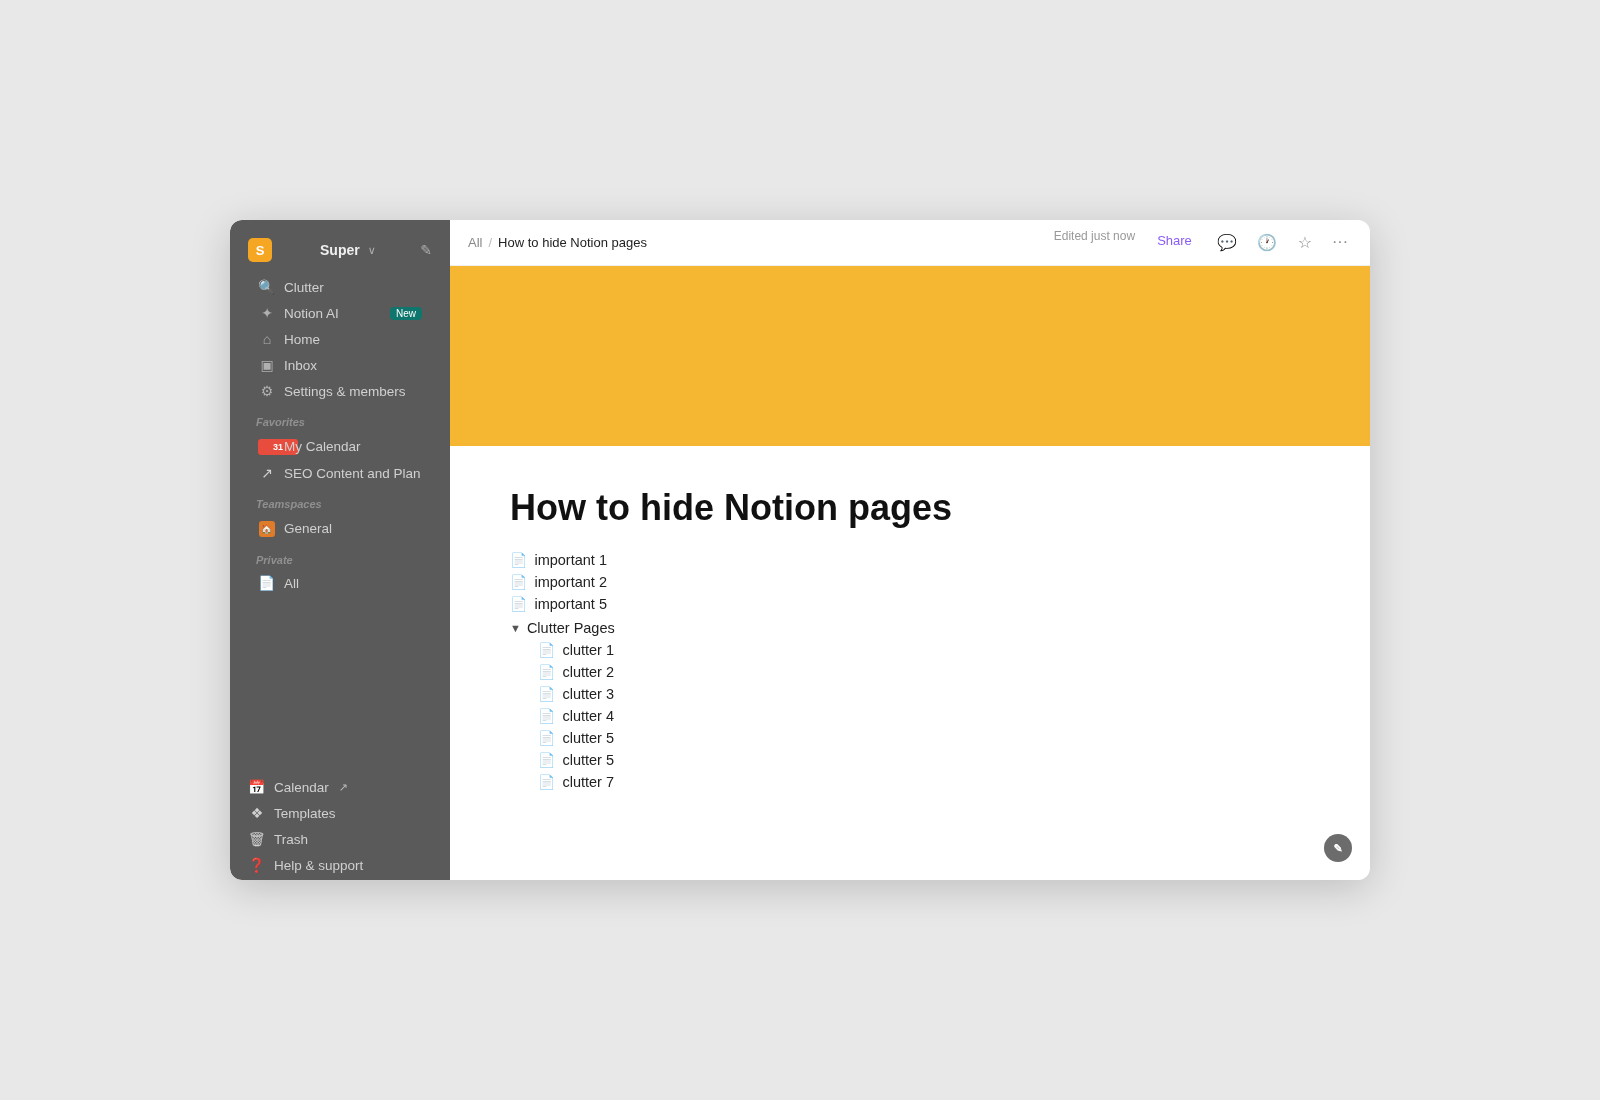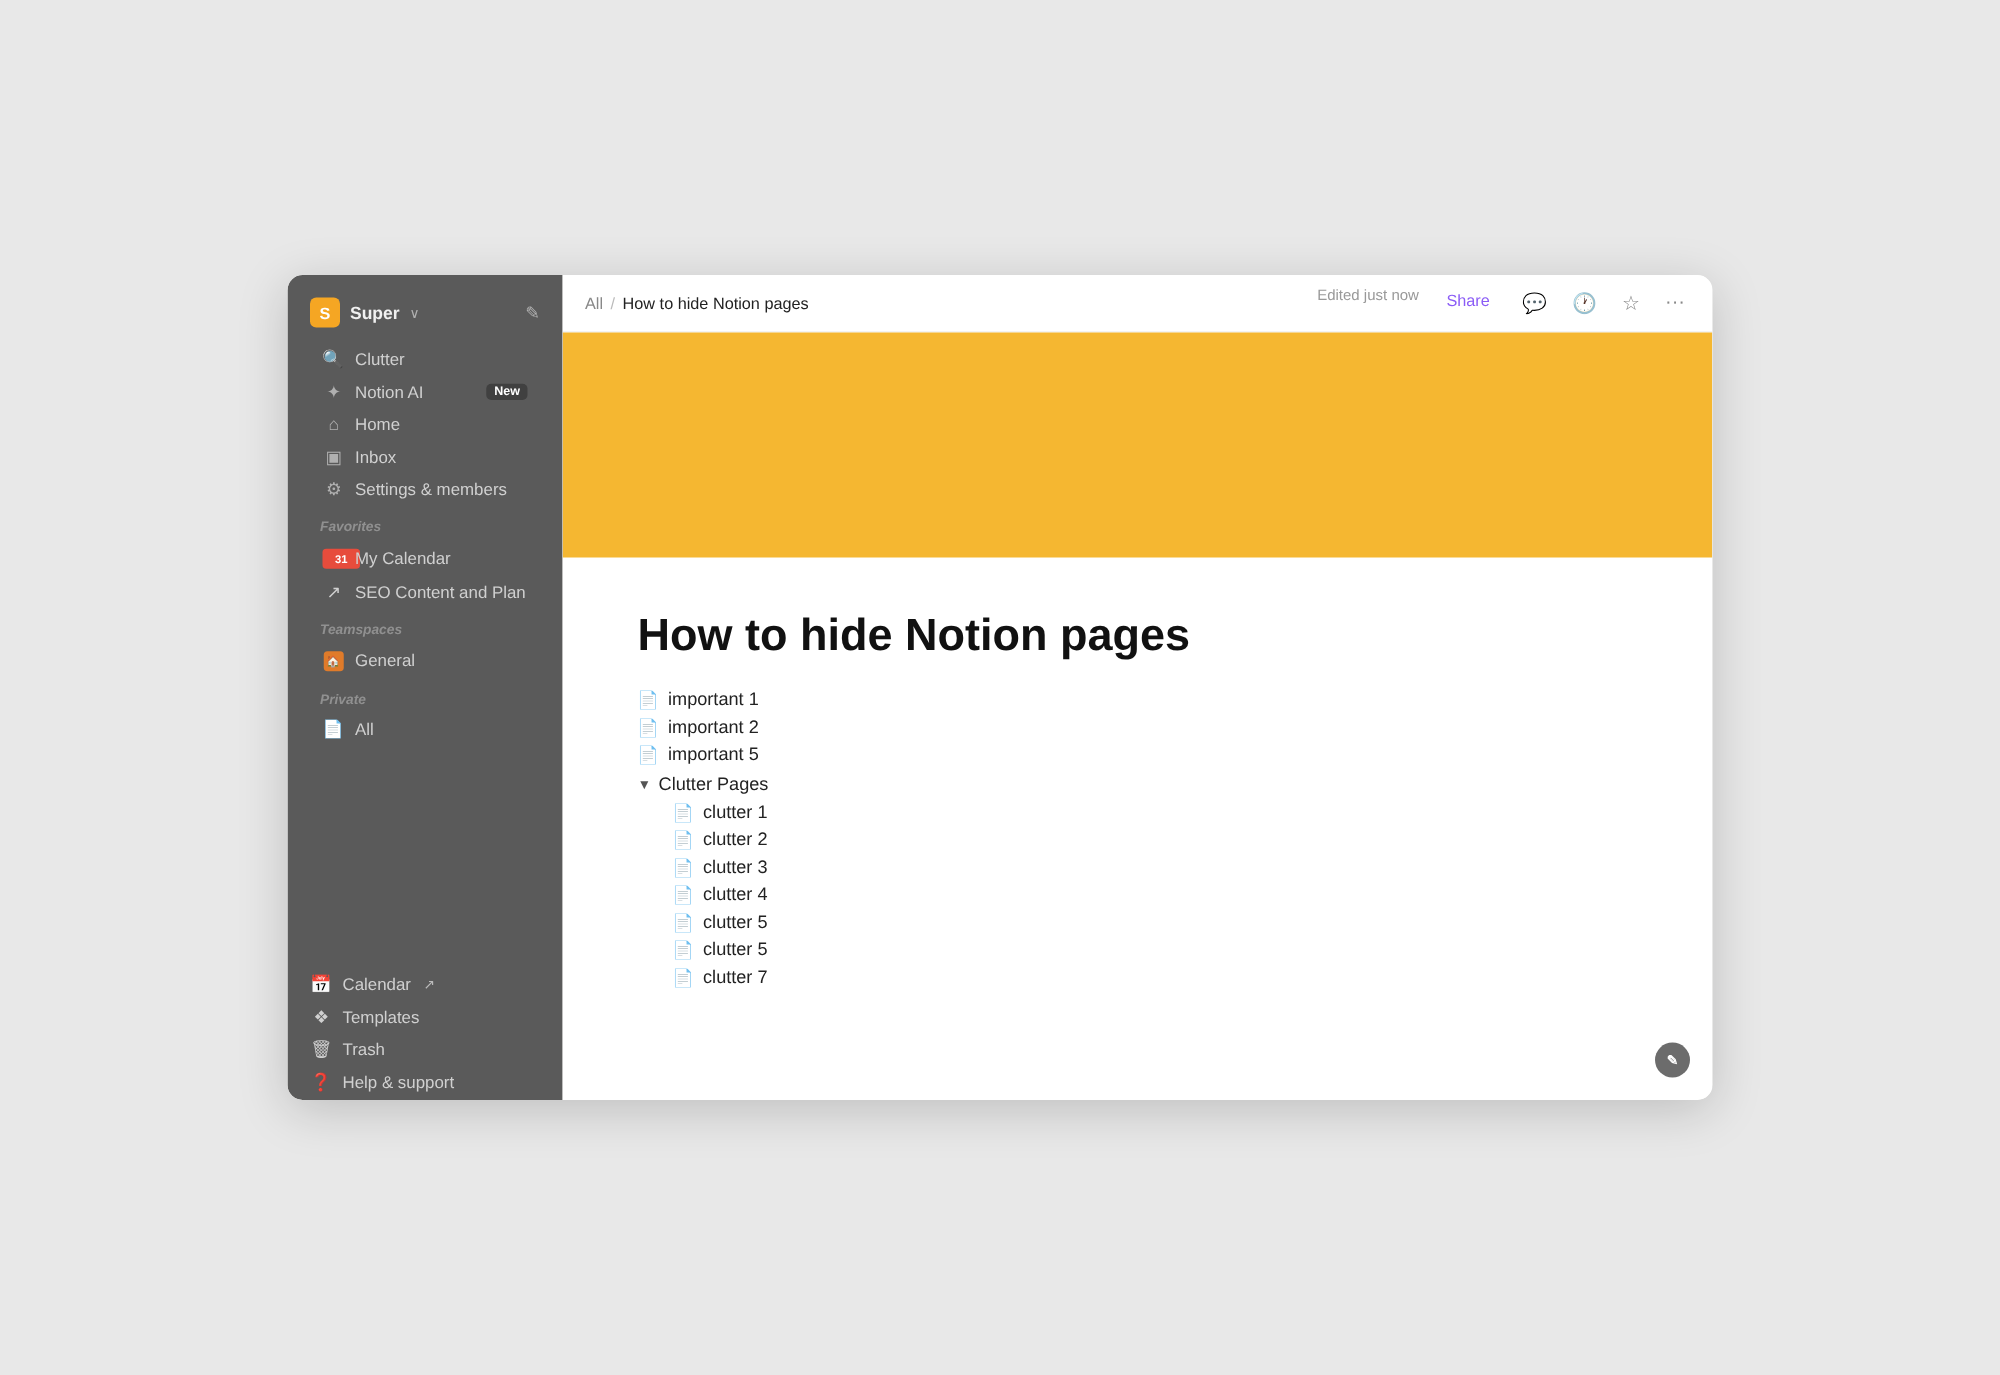--- a/index.html
+++ b/index.html
@@ -57,20 +57,21 @@
       align-items: center;
       justify-content: center;
       font-size: 13px;
       font-weight: bold;
       color: white;
     }
     .workspace-name {
       color: #f0f0f0;
       font-size: 14px;
       font-weight: 600;
+      margin-left: 40px;
     }
     .workspace-chevron {
       color: #b0b0b0;
       font-size: 11px;
     }
     .workspace-edit-icon {
       color: #b0b0b0;
       font-size: 14px;
       cursor: pointer;
     }
@@ -90,25 +91,25 @@
     }
     .nav-item .nav-icon {
       font-size: 14px;
       width: 18px;
       text-align: center;
       color: #b0b0b0;
     }
     .nav-item .badge-new {
       margin-left: auto;
       font-size: 10px;
-      background: #404040;
+      background: #0f766e;
       color: white;
       padding: 1px 6px;
       border-radius: 4px;
-      font-weight: 700;
+      font-weight: 400;
     }
     .sidebar-section-label {
       font-size: 11px;
       color: #909090;
       font-weight: 600;
       padding: 10px 16px 2px 16px;
       text-transform: none;
       letter-spacing: 0;
       font-style: italic;
     }
@@ -124,21 +125,21 @@
       cursor: pointer;
       color: #d0d0d0;
       font-size: 13.5px;
     }
     .section-item .item-icon {
       font-size: 14px;
       width: 18px;
       text-align: center;
     }
     .fav-icon-calendar {
-      width: 30px;
+      width: 40px;
       height: 16px;
       background: #e74c3c;
       border-radius: 3px;
       display: inline-flex;
       align-items: center;
       justify-content: center;
       font-size: 9px;
       color: white;
       font-weight: bold;
     }

